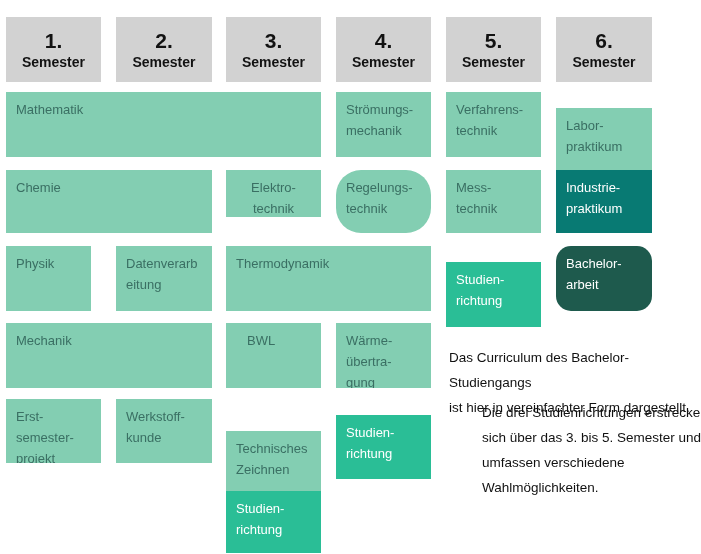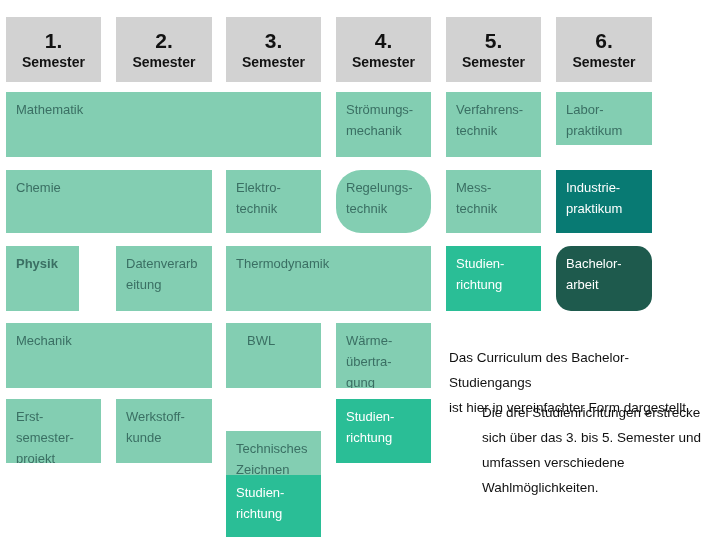--- a/index.html
+++ b/index.html
@@ -43,21 +43,21 @@
     position: absolute;
     background: var(--course-bg);
     color: var(--course-text);
     font-size: 13px;
     line-height: 21px;
     padding: 7px 10px;
     box-sizing: border-box;
     white-space: pre-line;
     overflow: hidden;
   }
-  .box.bright { background: var(--bright-bg); color: var(--inverse-text); }
+  .box.bright { background: var(--bright-bg); color: var(--inverse-text); margin-top: 16px; }
   .box.teal   { background: var(--teal-bg);   color: var(--inverse-text); }
   .box.dark   { background: var(--dark-bg);   color: var(--inverse-text); border-radius: 15px; }
   .box.break  { white-space: normal; word-break: break-all; }
   .note {
     position: absolute;
     left: 449px;
     width: 252px;
     color: var(--note-text);
     font-size: 13.5px;
     line-height: 25px;
@@ -90,32 +90,32 @@
     </div>
     <div class="sem-header" style="left: 556px; top: 17px; width: 96px; height: 65px;">
       <div class="sem-number">6.</div>
       <div class="sem-word">Semester</div>
     </div>
     <div class="box light" style="left: 6px; top: 92px; width: 315px; height: 65px;">Mathematik</div>
     <div class="box light" style="left: 336px; top: 92px; width: 95px; height: 65px;">Strömungs-
 mechanik</div>
     <div class="box light" style="left: 446px; top: 92px; width: 95px; height: 65px;">Verfahrens-
 technik</div>
-    <div class="box light" style="left: 556px; top: 92px; width: 96px; height: 53px;">Labor-
+    <div class="box light" style="left: 556px; top: 108px; width: 96px; height: 62px;">Labor-
 praktikum</div>
     <div class="box light" style="left: 6px; top: 170px; width: 206px; height: 63px;">Chemie</div>
-    <div class="box light" style="left: 226px; top: 170px; width: 95px; height: 63px;">Elektro-
+    <div class="box light" style="left: 226px; top: 170px; width: 95px; height: 47px; text-align: center;">Elektro-
 technik</div>
     <div class="box light" style="left: 336px; top: 170px; width: 95px; height: 63px; border-radius: 25px;">Regelungs-
 technik</div>
     <div class="box light" style="left: 446px; top: 170px; width: 95px; height: 63px;">Mess-
 technik</div>
     <div class="box teal" style="left: 556px; top: 170px; width: 96px; height: 63px;">Industrie-
 praktikum</div>
-    <div class="box light" style="left: 6px; top: 246px; width: 73px; height: 65px; font-weight: bold;">Physik</div>
+    <div class="box light" style="left: 6px; top: 246px; width: 85px; height: 65px;">Physik</div>
     <div class="box light break" style="left: 116px; top: 246px; width: 96px; height: 65px;">Datenverarbeitung</div>
     <div class="box light" style="left: 226px; top: 246px; width: 205px; height: 65px;">Thermodynamik</div>
     <div class="box bright" style="left: 446px; top: 246px; width: 95px; height: 65px;">Studien-
 richtung</div>
     <div class="box dark" style="left: 556px; top: 246px; width: 96px; height: 65px;">Bachelor-
 arbeit</div>
     <div class="box light" style="left: 6px; top: 323px; width: 206px; height: 65px;">Mechanik</div>
     <div class="box light" style="left: 226px; top: 323px; width: 95px; height: 65px; padding-left: 21px;">BWL</div>
     <div class="box light" style="left: 336px; top: 323px; width: 95px; height: 65px;">Wärme-
 übertra-

